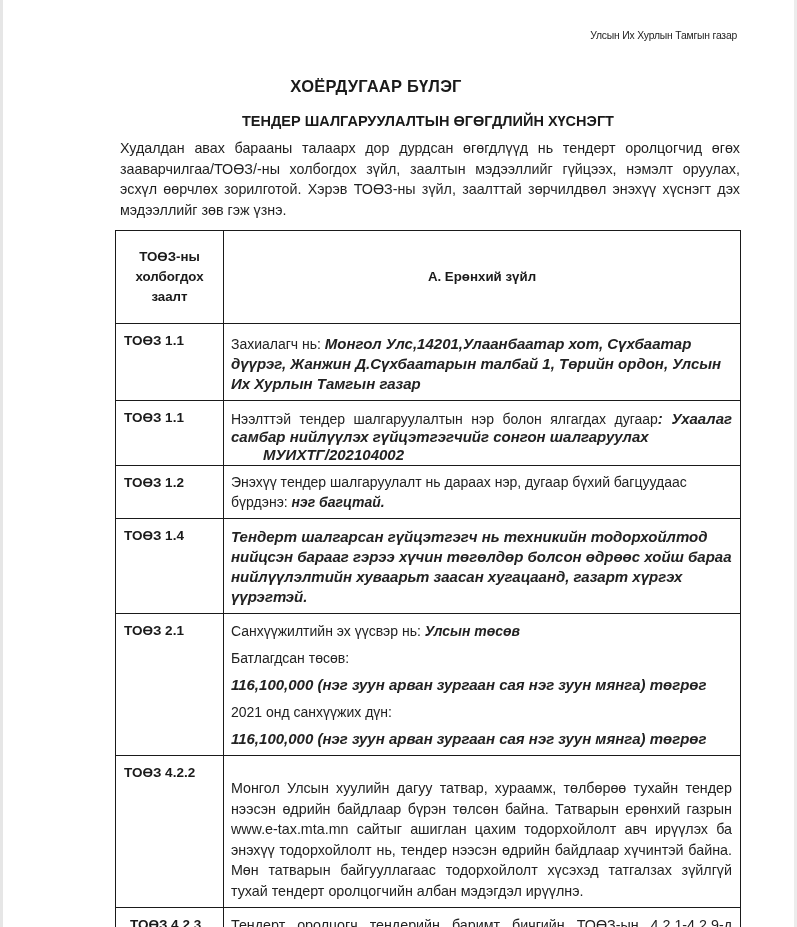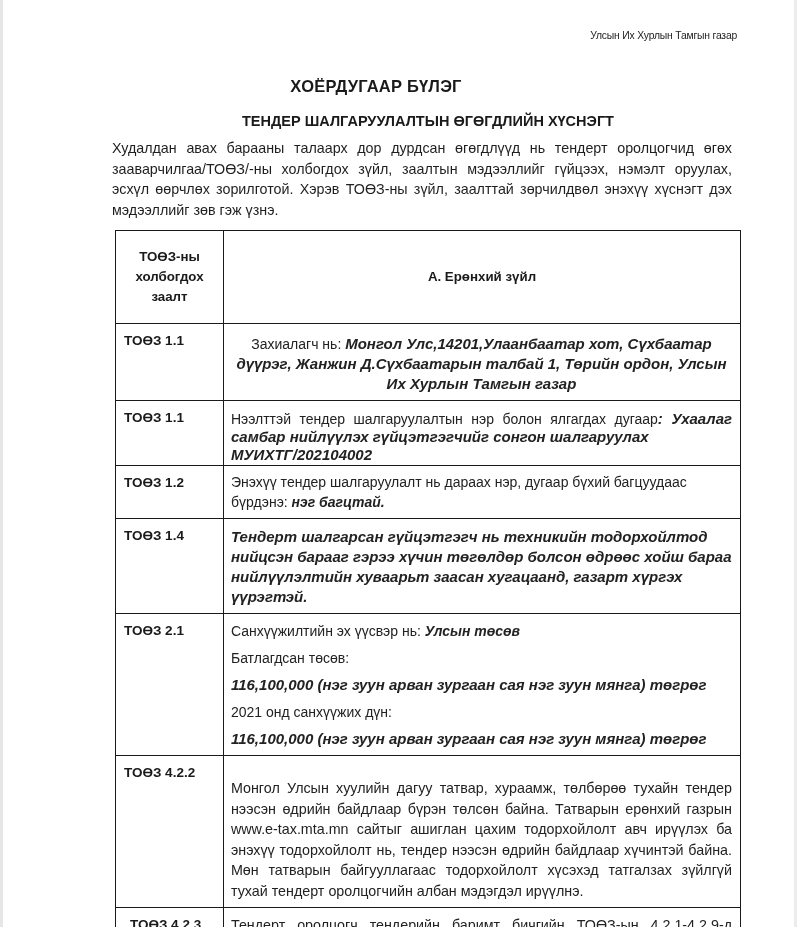--- a/index.html
+++ b/index.html
@@ -19,21 +19,21 @@
     }
     .chapter-title {
       position: absolute; top: 77px; left: 0; width: 752px;
       text-align: center; font-weight: bold; font-size: 16.5px; letter-spacing: 0.2px;
     }
     .section-title {
       position: absolute; top: 113px; left: 0; width: 856px;
       text-align: center; font-weight: bold; font-size: 14.5px;
     }
     .intro {
-      position: absolute; top: 138px; left: 112px; width: 620px;
+      position: absolute; top: 138px; left: 120px; width: 620px;
       font-size: 14.3px; line-height: 20.5px; text-align: justify;
       color: #1f1f1f;
     }
 
     table.tds {
       position: absolute; left: 115px; top: 230px; width: 626px;
       border-collapse: collapse;
       font-size: 14px;
     }
     table.tds td, table.tds th {
@@ -78,30 +78,30 @@
       <col class="c2">
     </colgroup>
   <tbody>
       <tr style="height:63px;">
     <th style="padding:16px 14px;">ТОӨЗ-ны холбогдох заалт</th>
     <th>А. Ерөнхий зүйл</th>
   </tr>
 
   <tr style="height:74px;">
     <td class="ref">ТОӨЗ 1.1</td>
-    <td class="content" style="padding-top:10px;text-align:center;">
+    <td class="content" style="padding-top:10px;">
       <span class="plain">Захиалагч нь: </span><span class="bi big">Монгол Улс,14201,Улаанбаатар хот, Сүхбаатар дүүрэг, Жанжин Д.Сүхбаатарын талбай 1, Төрийн ордон, Улсын Их Хурлын Тамгын газар</span>
     </td>
   </tr>
 
   <tr style="height:56px;">
     <td class="ref">ТОӨЗ 1.1</td>
     <td class="content justify tight" style="padding-top:9px;padding-bottom:2px;">
       <span class="plain">Нээлттэй тендер шалгаруулалтын нэр болон ялгагдах дугаар</span><span class="bi big">: Ухаалаг самбар нийлүүлэх гүйцэтгэгчийг сонгон шалгаруулах</span>
-      <span class="bi big" style="display:block;">МУИХТГ/202104002</span>
+      <span class="bi big" style="display:block;margin-left:32px;">МУИХТГ/202104002</span>
     </td>
   </tr>
 
   <tr style="height:53px;">
     <td class="ref">ТОӨЗ 1.2</td>
     <td class="content" style="padding-top:6px;line-height:20px;">
       <span class="plain">Энэхүү тендер шалгаруулалт нь дараах нэр, дугаар бүхий багцуудаас бүрдэнэ: </span><span class="bi">нэг багцтай.</span>
     </td>
   </tr>
 

